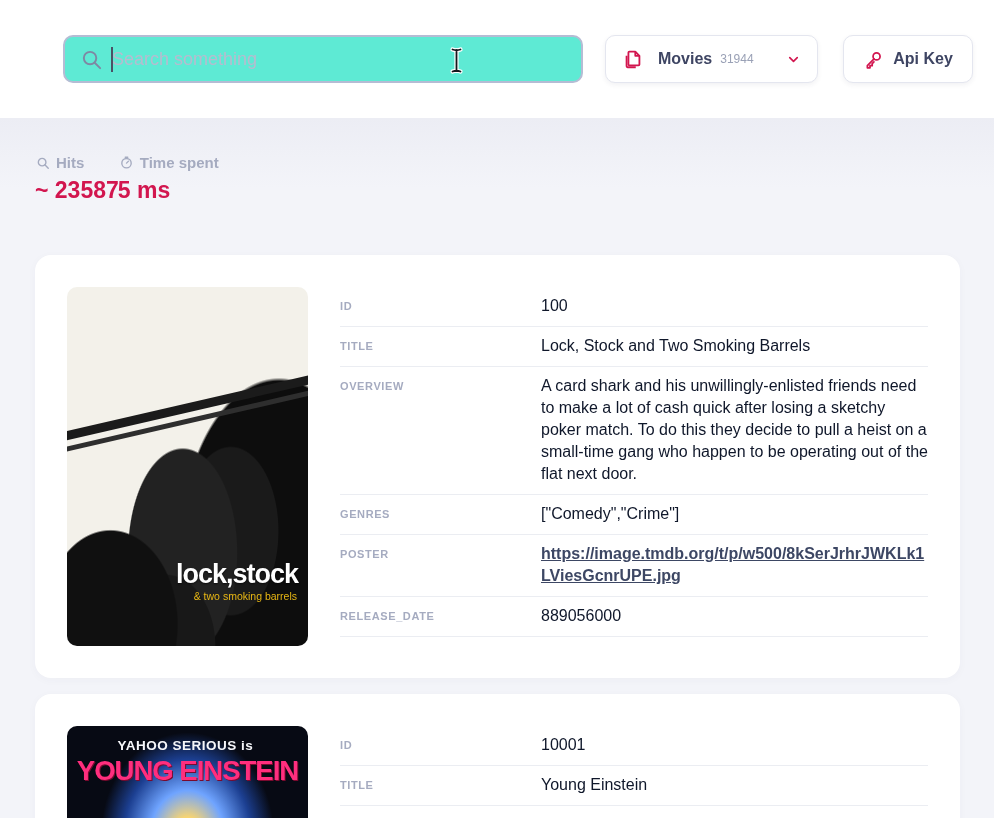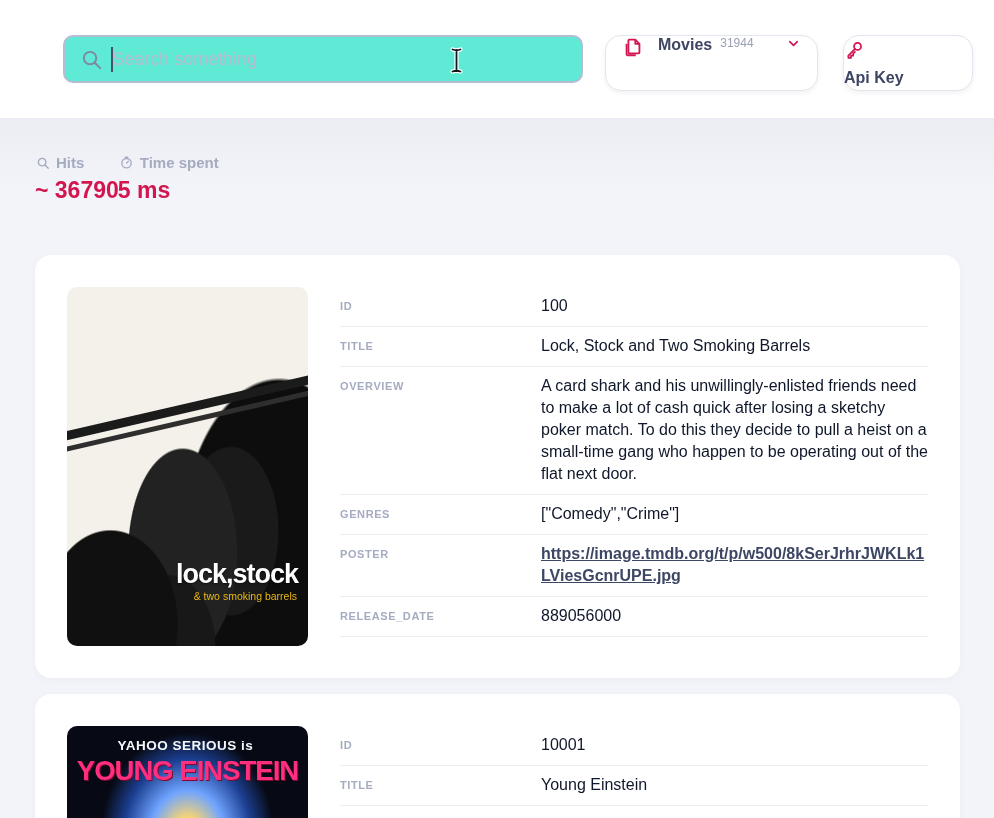--- a/index.html
+++ b/index.html
@@ -25,32 +25,32 @@
     font-family:"Liberation Sans", sans-serif;
     font-size:18px; color:#3c445f; padding-left:9px;
   }
   .search-input::placeholder { color:#b6bccf; opacity:1; }
   .fake-caret {
     position:absolute; left:46px; top:10px; width:1.5px; height:25px;
     background:#4a5166;
   }
 
   .hdr-btn {
-    position:absolute; top:35px; height:56px; background:#fff;
-    border:1px solid #e4e6ef; border-radius:16px;
+    position:absolute; top:35px; height:48px; background:#fff;
+    border:1px solid #e4e6ef; border-radius:10px;
     box-shadow:0 2px 5px rgba(50,60,90,.07);
-    display:flex; align-items:flex-start; cursor:pointer;
+    display:flex; align-items:center; cursor:pointer;
   }
   .index-button { left:605px; width:213px; padding:0 16px; }
   .index-button .doc-icon { display:flex; color:#d2164f; }
   .index-label { margin-left:14px; font-size:16px; font-weight:700; color:#3e4563; }
   .index-count { margin-left:8px; font-size:12px; font-weight:400; color:#9aa1b6; }
   .index-chevron { margin-left:auto; display:flex; color:#d2164f; }
 
-  .apikey-button { left:843px; width:130px; justify-content:center; gap:9px;flex-direction:column; }
+  .apikey-button { left:843px; width:130px; justify-content:center; gap:9px; }
   .apikey-button .key-icon { display:flex; color:#d2164f; }
   .apikey-label { font-size:16px; font-weight:700; color:#3e4563; }
 
   
   .main-area {
     height:700px;
     background:linear-gradient(180deg,#ecedf4 0%,#f3f4f9 70px,#f3f4f9 100%);
     padding-top:36px;
   }
   .stats-row { display:flex; padding-left:36px; }
@@ -181,21 +181,21 @@
     <div class="stat">
       <div class="stat-label">
         <span class="s-icon">
           <svg width="14" height="14" viewBox="0 0 24 24" fill="none" stroke="currentColor" stroke-width="2.4" stroke-linecap="round">
             <circle cx="10.5" cy="10.5" r="6.5"></circle>
             <line x1="15.6" y1="15.6" x2="21" y2="21"></line>
           </svg>
         </span>
         <span>Hits</span>
       </div>
-      <div class="stat-value">~ 36790</div>
+      <div class="stat-value">~ 23587</div>
     </div>
 
     <div class="stat">
       <div class="stat-label">
         <span class="s-icon">
           <svg width="15" height="15" viewBox="0 0 24 24" fill="none" stroke="currentColor" stroke-width="2.2" stroke-linecap="round">
             <circle cx="12" cy="13" r="7.5"></circle>
             <path d="M12 13l3.2-3.2"></path>
             <path d="M10 3.5h4"></path>
           </svg>

